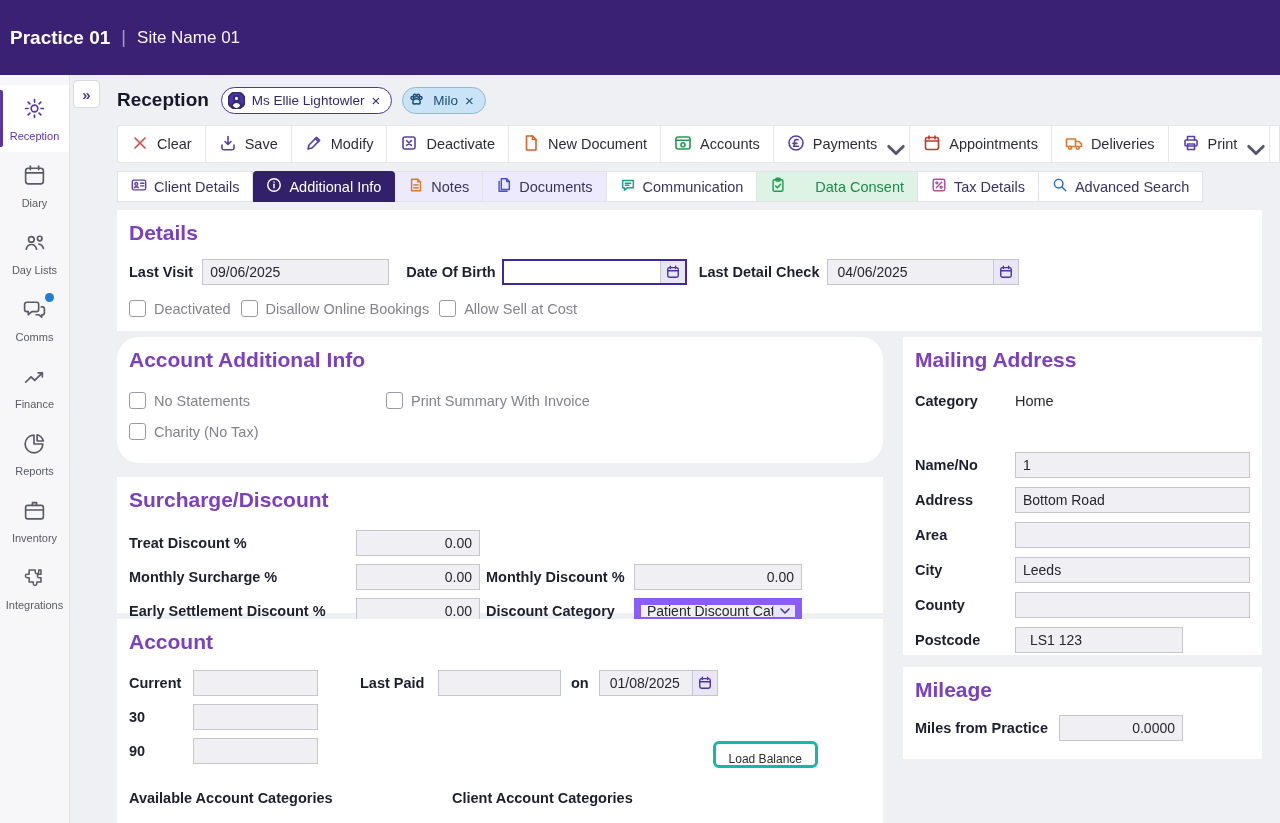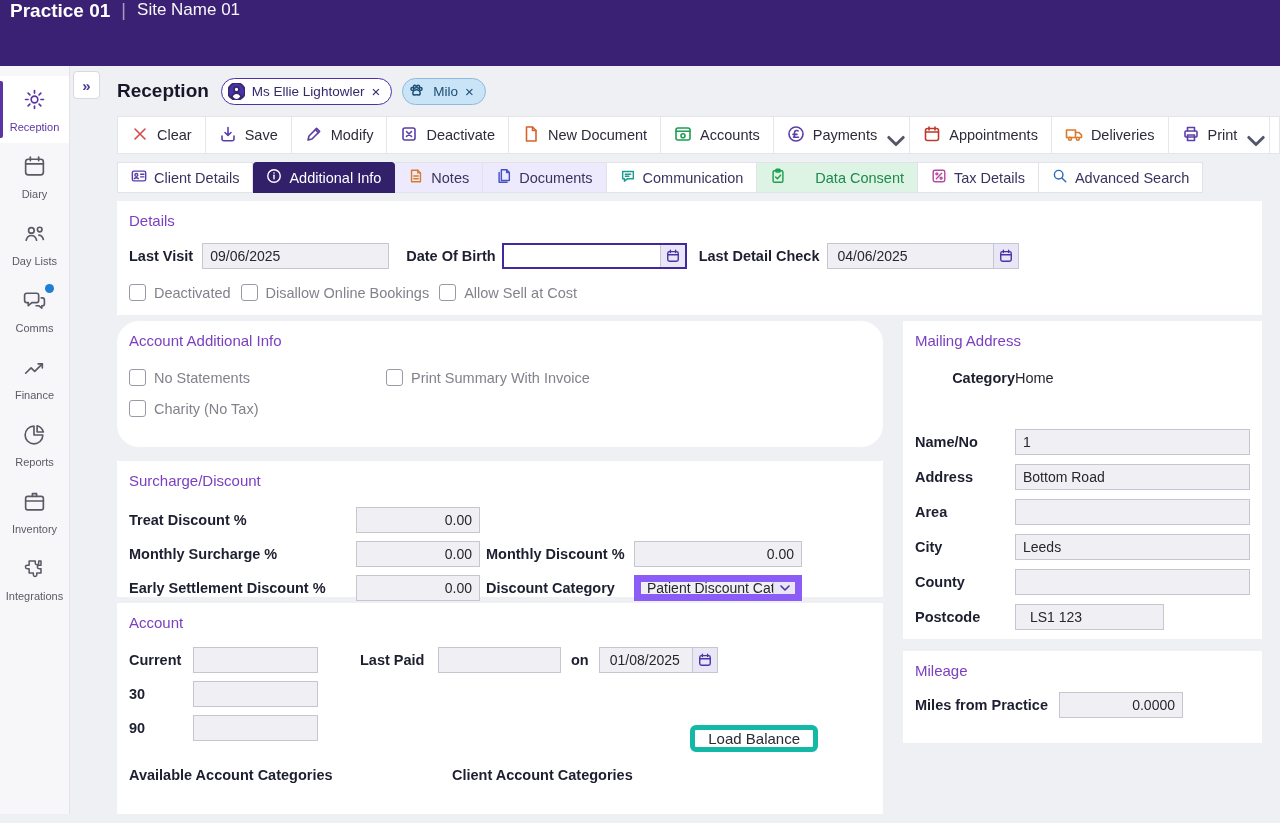--- a/index.html
+++ b/index.html
@@ -2,21 +2,21 @@
 <html><head>
 <meta charset="utf-8">
 <style>
   * { box-sizing: border-box; margin: 0; padding: 0; }
   html, body { width: 1280px; height: 823px; overflow: hidden;
     font-family: "Liberation Sans", sans-serif; background: #eef0f3; color: #26262f; }
   input, button { font-family: "Liberation Sans", sans-serif; }
   svg { stroke: currentColor; fill: none; stroke-width: 1.6; stroke-linecap: round; stroke-linejoin: round; }
 
   
-  .topbar { height: 66px; background: #3b2173; display: flex; align-items: flex-start; padding-left: 10px; color: #fff; }
+  .topbar { height: 75px; background: #3b2173; display: flex; align-items: center; padding-left: 10px; color: #fff; }
   .topbar .practice { font-size: 19px; font-weight: 700; }
   .topbar .sep { margin: 0 11px; opacity: .55; font-size: 18px; font-weight: 300; }
   .topbar .site { font-size: 17px; font-weight: 400; opacity: .96; }
 
   .shell { display: flex; height: 748px; }
 
   
   .sidebar { width: 70px; background: #f7f7f9; border-right: 1px solid #e2e2e8; padding-top: 10px; }
   .side-item { position: relative; display: flex; flex-direction: column; align-items: center; gap: 5px;
     padding: 11px 0 10px; color: #5a5a66; cursor: pointer; }
@@ -59,21 +59,21 @@
   .tab svg { width: 16px; height: 16px; }
   .tab.lav { background: #eceafc; }
   .tab.active { background: #32206b; color: #fff; border-color: #32206b; border-radius: 4px 4px 0 0; }
   .tab.green { background: #ddf3e4; color: #1d8a4e; gap: 29px; }
   .ti-pur { color: #5b3fa8; } .ti-org { color: #d97b2c; } .ti-blu { color: #4450c8; } .ti-tea { color: #1a9c8f; }
   .ti-grn { color: #1d9e50; } .ti-pnk { color: #b34a9e; } .ti-sea { color: #2b6cb8; } .ti-wht { color: #fff; }
 
   
   .content { padding: 8px 18px 0 0; }
   .panel { background: #fff; padding: 11px 12px 14px; }
-  .panel h3 { font-size: 15px; font-weight: 400; color: #7b3fc1; }
+  .panel h3 { font-size: 21px; font-weight: 700; color: #7b3fc1; }
   .cols { display: flex; gap: 20px; margin-top: 6px; align-items: flex-start; }
   .col-left { width: 766px; }
   .col-right { flex: 1; }
   .panel-details { margin-bottom: 0; }
   .panel-aai { height: 126px; margin-bottom: 14px; border-radius: 22px; }
   .panel-sur { height: 136px; margin-bottom: 6px; }
   .panel-acc { height: 280px; position: relative; }
   .panel-mail { height: 318px; margin-bottom: 12px; }
   .panel-mil { height: 92px; }
 
@@ -115,33 +115,33 @@
     display: flex; align-items: center; justify-content: center; cursor: pointer; }
 
   
   .a-rows { margin-top: 15px; }
   .a-row { display: flex; align-items: center; margin-bottom: 7px; height: 27px; }
   .a-lab { width: 64px; } .a-inp { width: 125px; flex: none; }
   .lp-lab { margin-left: 42px; width: 78px; }
   .lp-inp { width: 123px; flex: none; }
   .on-lab { margin: 0 10px; }
   .lp-date { width: 119px; }
-  .loadbal { position: absolute; right: 65px; top: 122px; height: 27px; padding: 0 13px; background: #fff;
-    border: 5px solid #14b8a6; border-radius: 6px; font-size: 15px; color: #2a2a35; cursor: pointer; }
+  .loadbal { position: absolute; right: 65px; top: 122px; height: 27px; padding: 8px 13px; background: #fff;
+    border: 3px solid #14b8a6; border-radius: 6px; font-size: 12px; color: #2a2a35; cursor: pointer; }
   .cat-row { display: flex; margin-top: 26px; }
   .cat1 { width: 323px; }
 
   
   .m-rows { margin-top: 16px; }
   .m-row { display: flex; align-items: center; margin-bottom: 9px; height: 26px; }
-  .m-row.cat { margin-bottom: 38px; text-align: right; }
+  .m-row.cat { margin-bottom: 38px; }
   .m-lab { width: 100px; }
   .m-val { font-size: 14.5px; color: #26262f; }
   .m-inp { flex: 1; }
-  .m-inp.short { flex: none; width: 149px; padding-left: 14px; }
+  .m-inp.short { flex: none; width: 168px; padding-left: 14px; }
 
   
   .mil-row { display: flex; align-items: center; margin-top: 13px; }
   .mil-lab { width: 130px; }
   .mil-inp { width: 124px; margin-left: 14px; flex: none; }
 </style>
 </head>
 <body>
 
 <header class="topbar">

